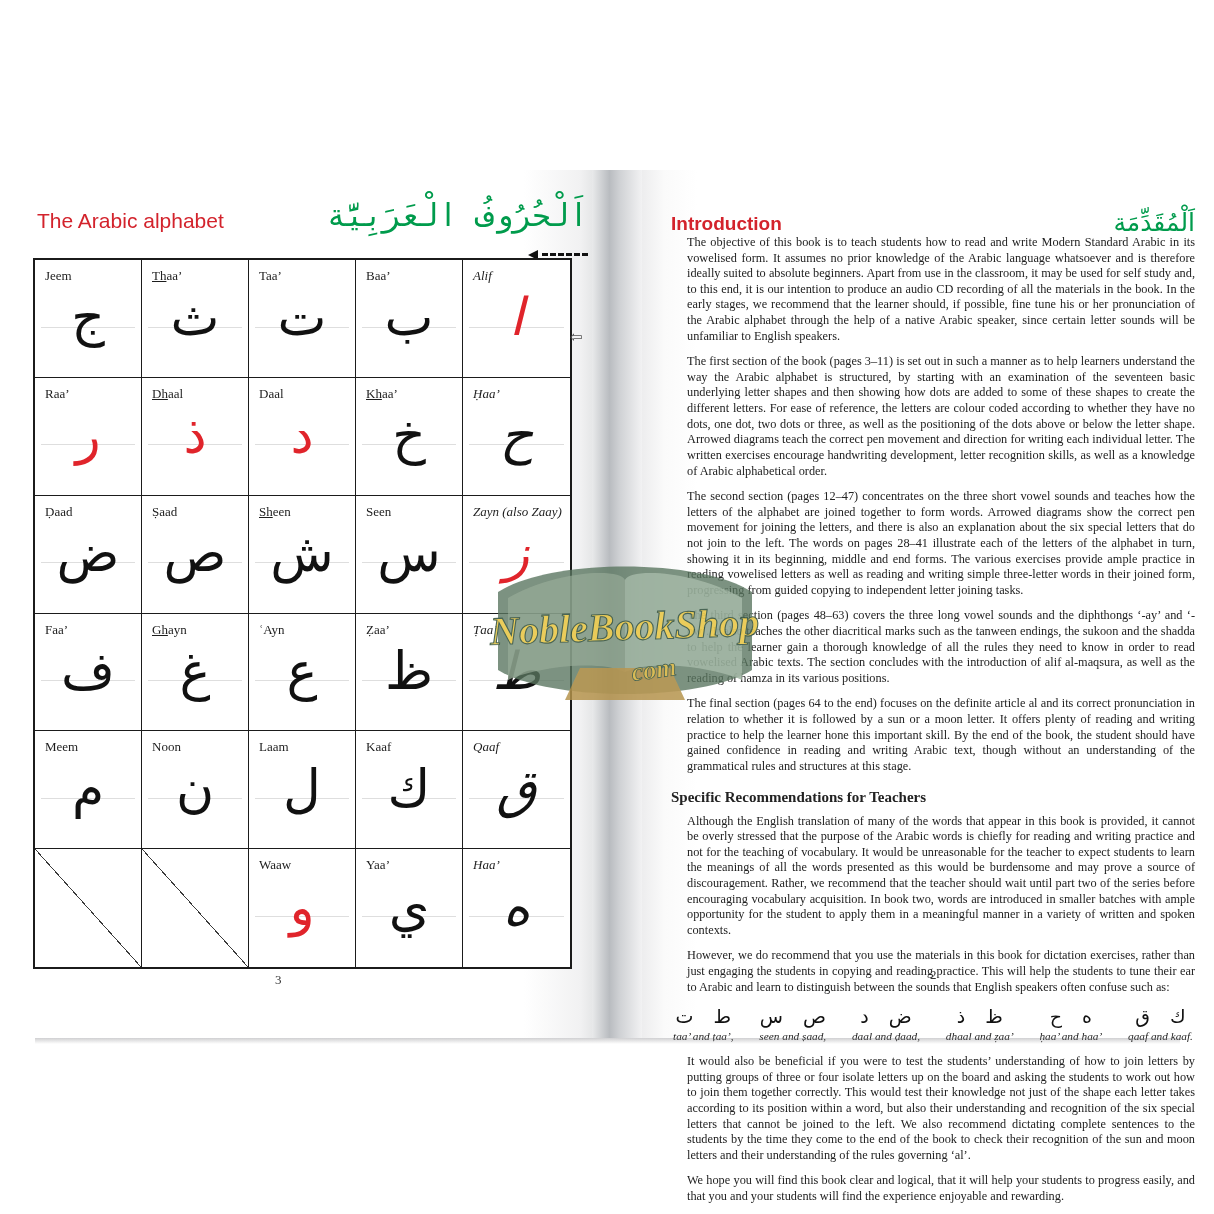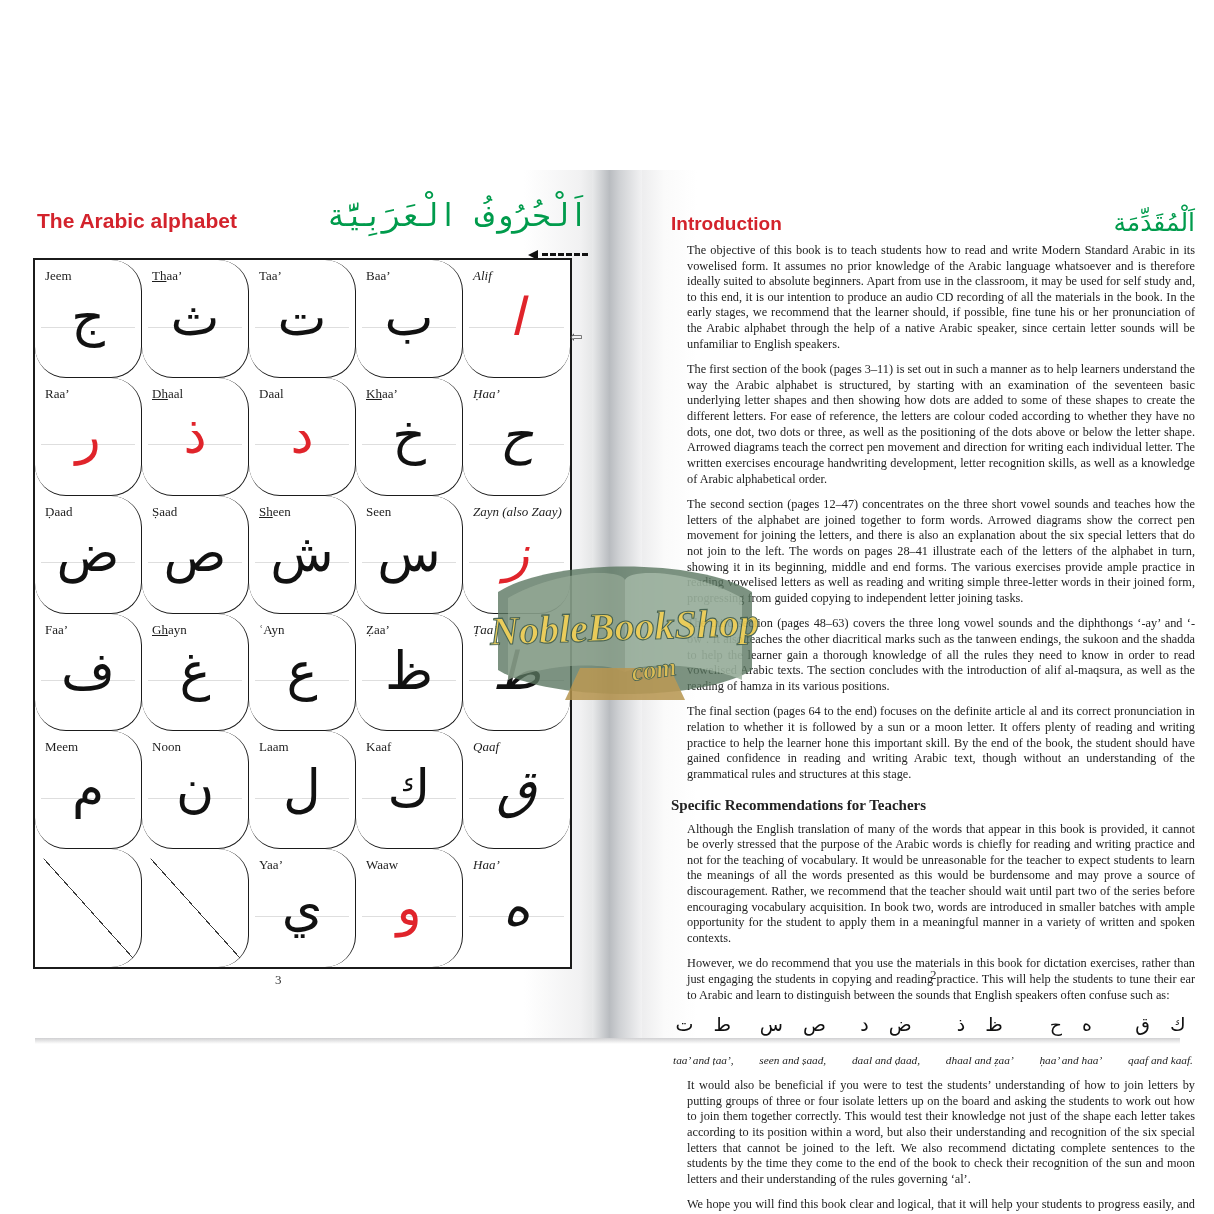--- a/index.html
+++ b/index.html
@@ -12,56 +12,56 @@
   .page-left{left:0;width:567px;
        background:linear-gradient(to right,#ffffff 88%,#f1f1f2 98%,#e6e7e8 100%);}
   .page-right{left:617px;width:548px;
        background:linear-gradient(to right,#ededee 0%,#fafafa 4%,#ffffff 10%);}
   .spine{position:absolute;left:567px;top:0;width:50px;height:100%;
        background:linear-gradient(to right,#e9eaeb 0%,#b9bcc0 35%,#cfd1d4 55%,#f2f2f3 100%);}
 
   
   .lp-title-row{position:absolute;left:12px;right:4px;top:32px;display:flex;
        justify-content:space-between;align-items:flex-end;}
-  .title-en{font-family:"Liberation Sans",sans-serif;font-weight:bold;font-size:21px;color:#d3232c;}
+  .title-en{font-family:"Liberation Sans",sans-serif;font-weight:normal;font-size:21px;color:#d3232c;}
   .title-ar{font-family:Liberation Mono, monospace;font-size:31px;color:#009b4c;line-height:1;direction:rtl;}
   .title-arrow{position:absolute;right:4px;top:80px;width:60px;height:8px;}
   .title-arrow .dash{position:absolute;right:0;top:3px;width:46px;border-top:3px dashed #111;}
   .title-arrow .head{position:absolute;left:0;top:0;width:0;height:0;
        border-top:5px solid transparent;border-bottom:5px solid transparent;border-right:10px solid #111;}
   .alpha-table{position:absolute;left:8px;top:88px;width:535px;height:707px;
        display:grid;grid-template-columns:repeat(5,1fr);grid-template-rows:repeat(6,1fr);
        border:2.5px solid #1b1b1b;background:#fff;}
-  .cell{position:relative;border-right:1.5px solid #1b1b1b;border-bottom:1.5px solid #1b1b1b;border-radius:31px;}
+  .cell{position:relative;border-right:1.5px solid #1b1b1b;border-bottom:1.5px solid #1b1b1b;}
   .cell:nth-child(5n){border-right:none;font-style:italic;}
   .cell:nth-child(n+26){border-bottom:none;}
   .cell-label{position:absolute;left:10px;top:8px;font-size:13px;color:#1d1d1d;}
   .cell-label .u{text-decoration:underline;}
   .guide{position:absolute;left:6%;right:6%;top:57%;border-top:1px solid #dedede;}
   .cell-letter{position:absolute;left:0;right:0;top:50%;transform:translateY(-52%);
        text-align:center;font-family:"DejaVu Sans",sans-serif;font-size:52px;line-height:1;color:#111;}
   .cell-letter.red{color:#e0242b;}
   .cell.diag{background:linear-gradient(to top right,transparent 49.7%,#3a3a3a 49.7%,#3a3a3a 50.3%,transparent 50.3%);}
   .pagenum{position:absolute;font-size:13px;color:#333;}
   .pagenum-left{left:250px;bottom:50px;}
   .pagenum-right{left:288px;bottom:55px;}
   .spine-arrow{position:absolute;left:545px;top:158px;font-size:15px;color:#555;
        font-family:"DejaVu Sans",sans-serif;}
 
   
   .rp-content{position:absolute;left:29px;top:40px;width:524px;}
-  .rp-title-row{display:flex;justify-content:space-between;align-items:flex-end;margin-bottom:8px;}
+  .rp-title-row{display:flex;justify-content:space-between;align-items:flex-end;}
   .rp-title-en{font-family:"Liberation Sans",sans-serif;font-weight:bold;font-size:19px;color:#d3232c;}
   .rp-title-ar{font-family:"DejaVu Sans",sans-serif;font-size:25px;color:#009b4c;direction:rtl;line-height:1;}
   .para{font-size:12.3px;line-height:1.27;text-align:justify;margin:0 0 10px 16px;}
   .teachers-heading{font-size:15px;font-weight:bold;margin:14px 0 8px 0;}
   .pairs-row{display:flex;justify-content:space-between;margin:10px 2px 12px 2px;}
   .pair{text-align:center;}
   .pair-ar{font-family:"DejaVu Sans",sans-serif;font-size:19px;direction:rtl;word-spacing:14px;color:#111;}
-  .pair-label{font-style:italic;font-size:11.3px;margin-top:19px;white-space:nowrap;}
+  .pair-label{font-style:italic;font-size:11.3px;margin-top:3px;white-space:nowrap;}
 
   
   .watermark{position:absolute;left:455px;top:370px;width:290px;height:175px;
        pointer-events:none;opacity:.93;z-index:5;}
 </style>
 </head>
 <body>
 
 <div class="book">
 
@@ -196,28 +196,28 @@
           <div class="cell-letter">ك</div>
         </div>
         <div class="cell">
           <div class="cell-label">Qaaf</div>
           <div class="guide"></div>
           <div class="cell-letter">ق</div>
         </div>
         <div class="cell diag"></div>
         <div class="cell diag"></div>
         <div class="cell">
+          <div class="cell-label">Waaw</div>
+          <div class="guide"></div>
+          <div class="cell-letter red">و</div>
+        </div>
+        <div class="cell">
           <div class="cell-label">Yaa’</div>
           <div class="guide"></div>
           <div class="cell-letter">ي</div>
-        </div>
-        <div class="cell">
-          <div class="cell-label">Waaw</div>
-          <div class="guide"></div>
-          <div class="cell-letter red">و</div>
         </div>
         <div class="cell">
           <div class="cell-label">Haa’</div>
           <div class="guide"></div>
           <div class="cell-letter">ه</div>
         </div>
       </div>
     <div class="pagenum pagenum-left">3</div>
     <div class="spine-arrow">⇦</div>
   </div>

